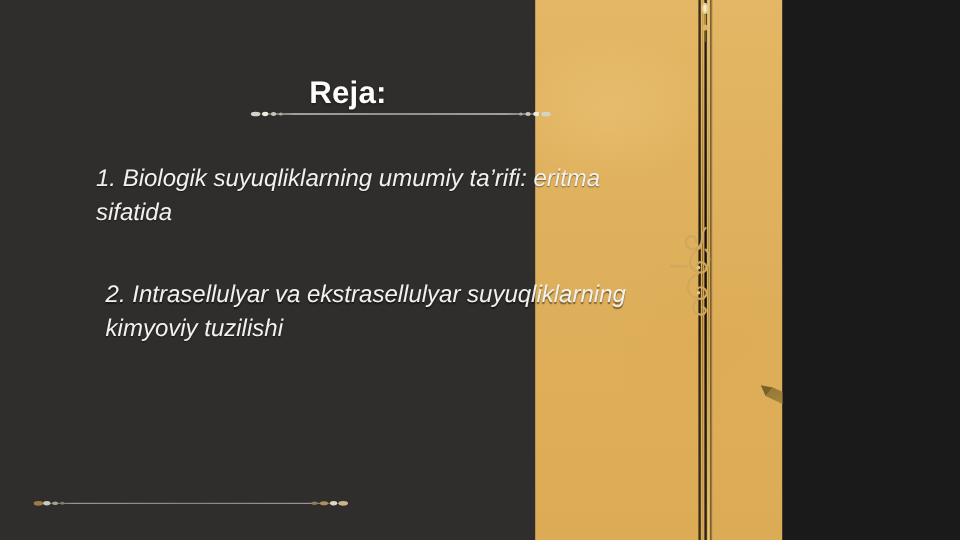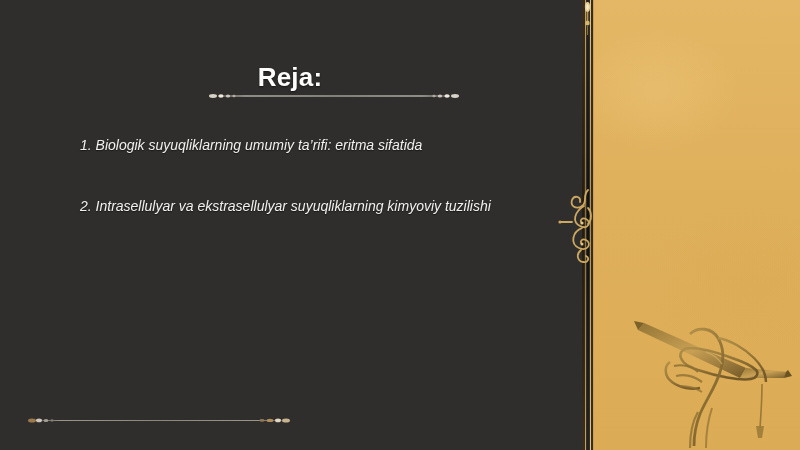--- a/index.html
+++ b/index.html
@@ -2,21 +2,21 @@
 <html><head>
 <meta charset="utf-8">
 <style>
   html, body {
     margin: 0;
     padding: 0;
     background: #1a1a1a;
   }
   .slide {
     position: relative;
-    width: 800px;
+    width: 652px;
     height: 450px;
     background: #302e2d;
     overflow: hidden;
     font-family: "Liberation Sans", sans-serif;
   }
 
   
   .gold-panel {
     position: absolute;
     top: 0;
@@ -95,27 +95,27 @@
 
   
   .body {
     position: absolute;
     left: 80px;
     top: 136px;
     width: 460px;
   }
   .item {
     color: #f2f1ee;
-    font-size: 14px;
+    font-size: 20px;
     font-style: italic;
     line-height: 1.38;
     text-shadow: 0 1px 1px rgba(0,0,0,0.5);
   }
   .item.i1 { margin: 0 0 0 0; }
-  .item.i2 { margin: 42px 0 0 0; }
+  .item.i2 { margin: 42px 0 0 8px; }
   .item.i3 { margin: 14px 0 0 0; }
 
   
   .bottom-rule {
     position: absolute;
     left: 28px;
     top: 412px;
     width: 262px;
     height: 12px;
   }

